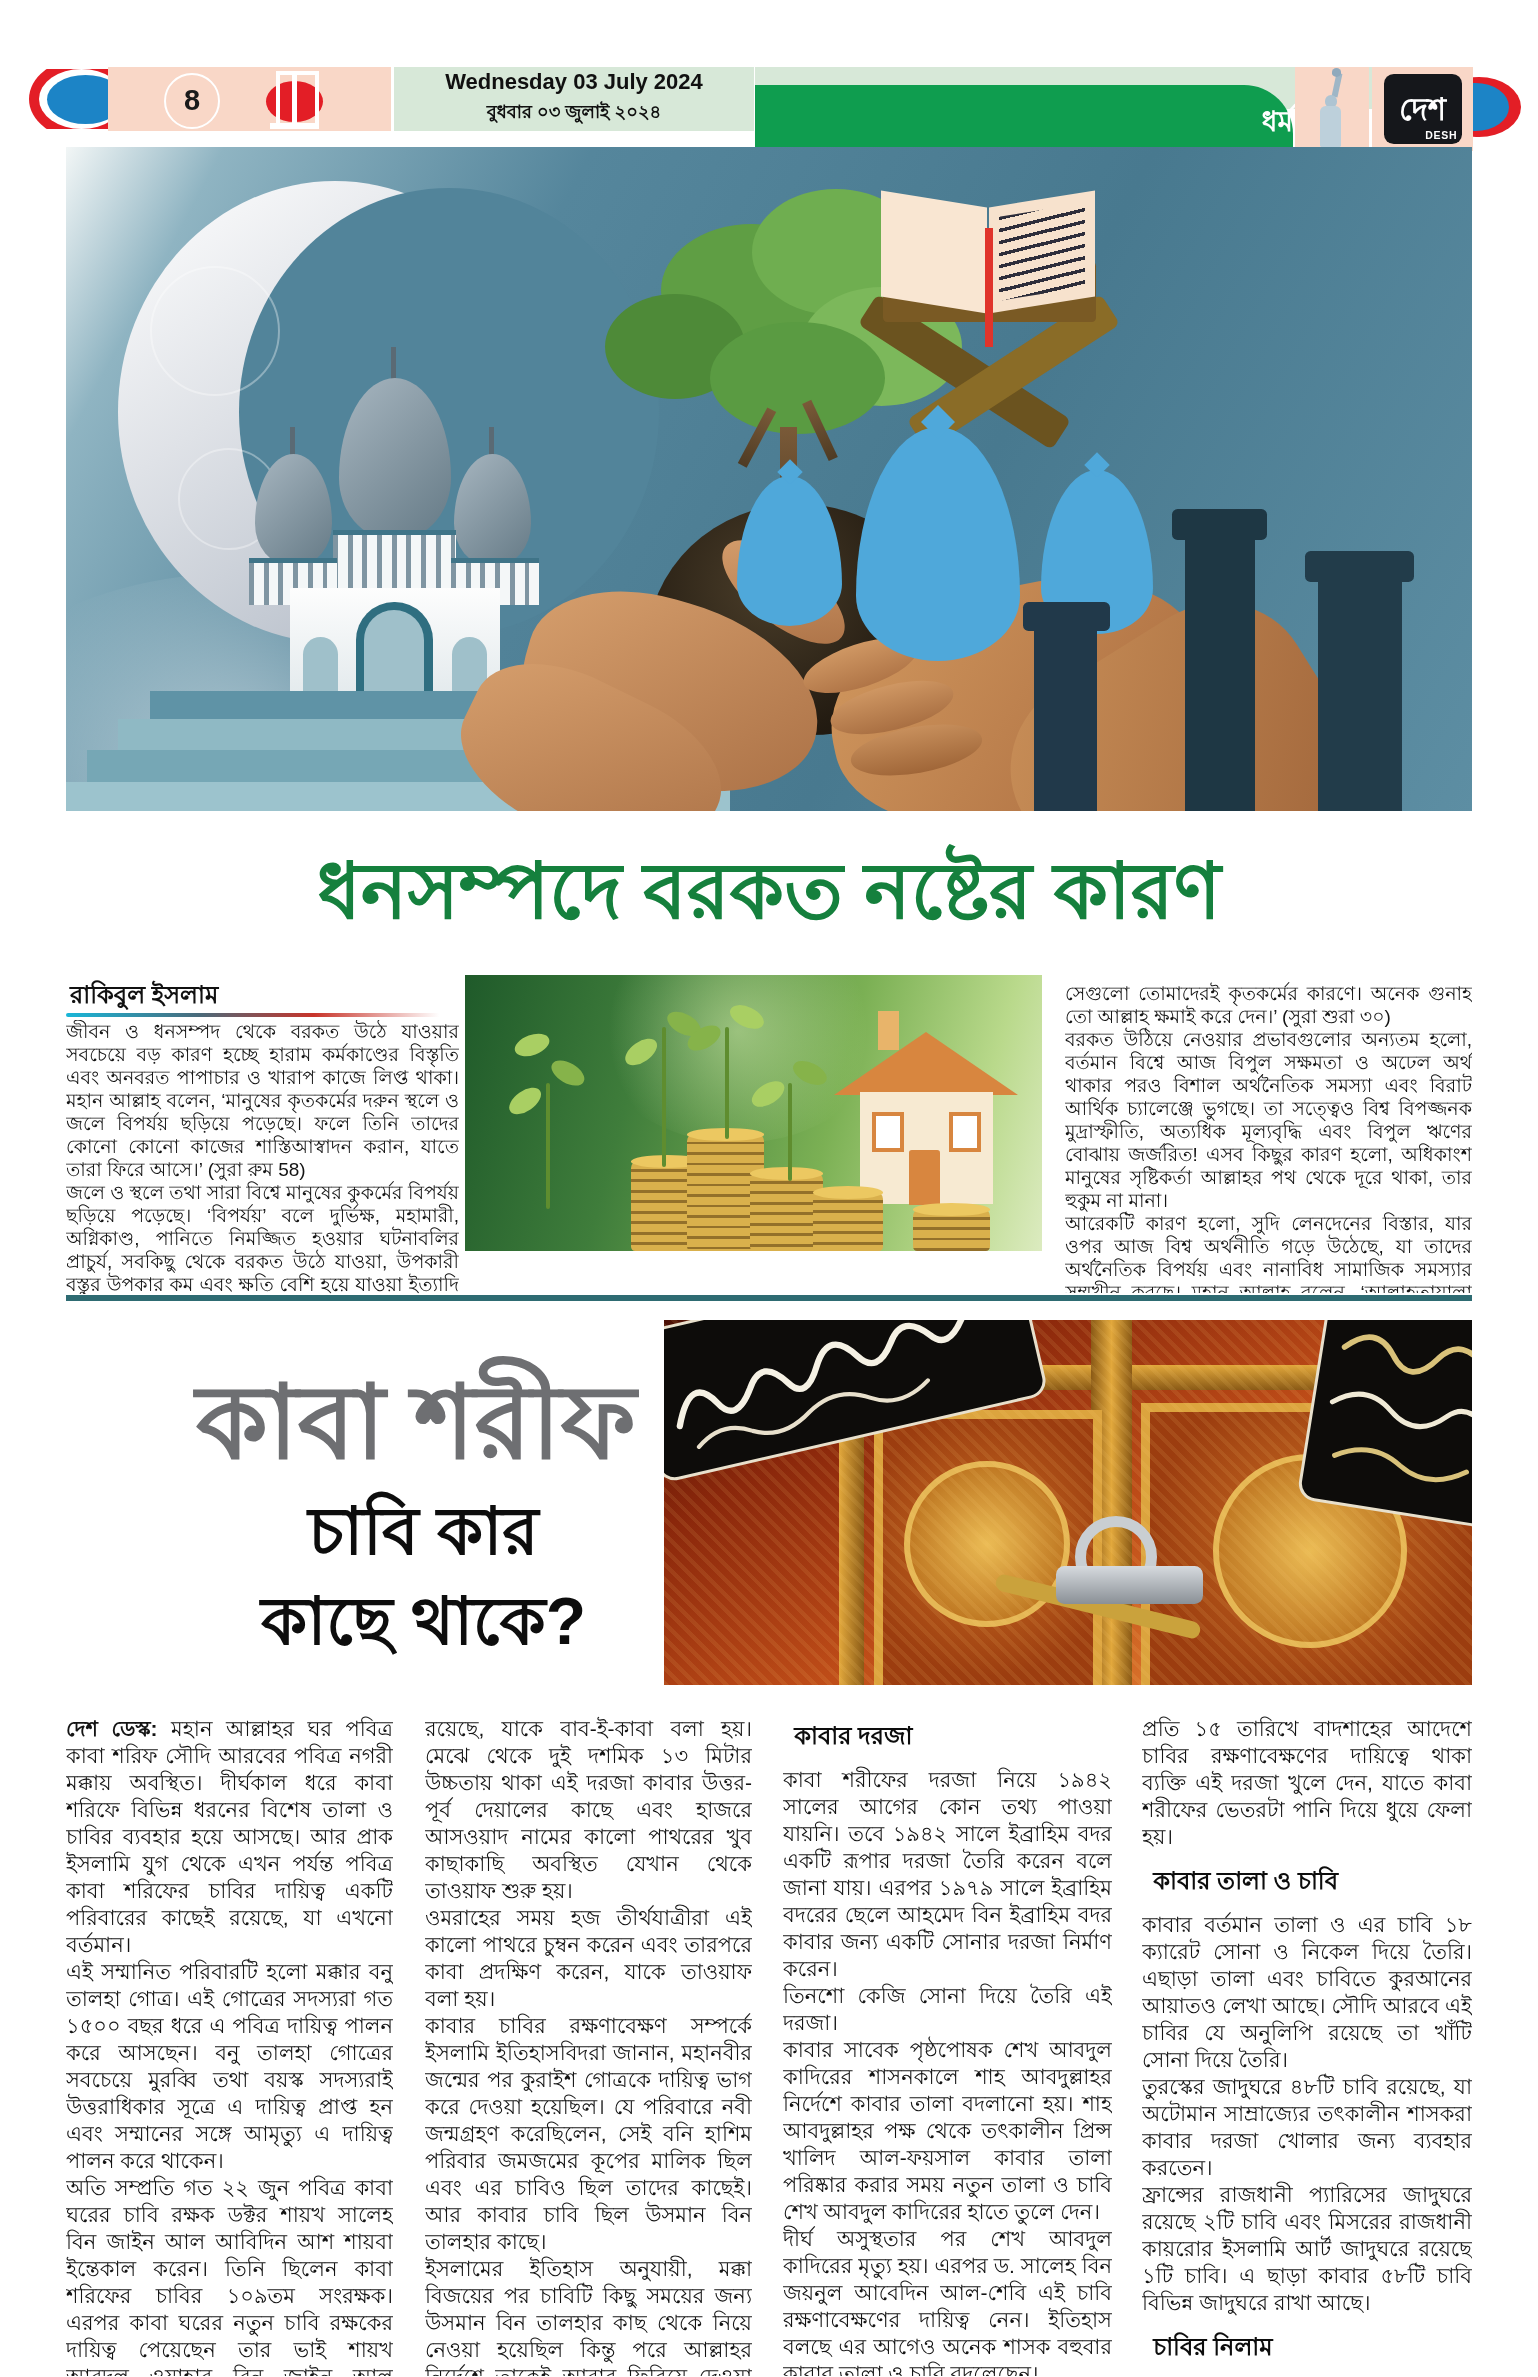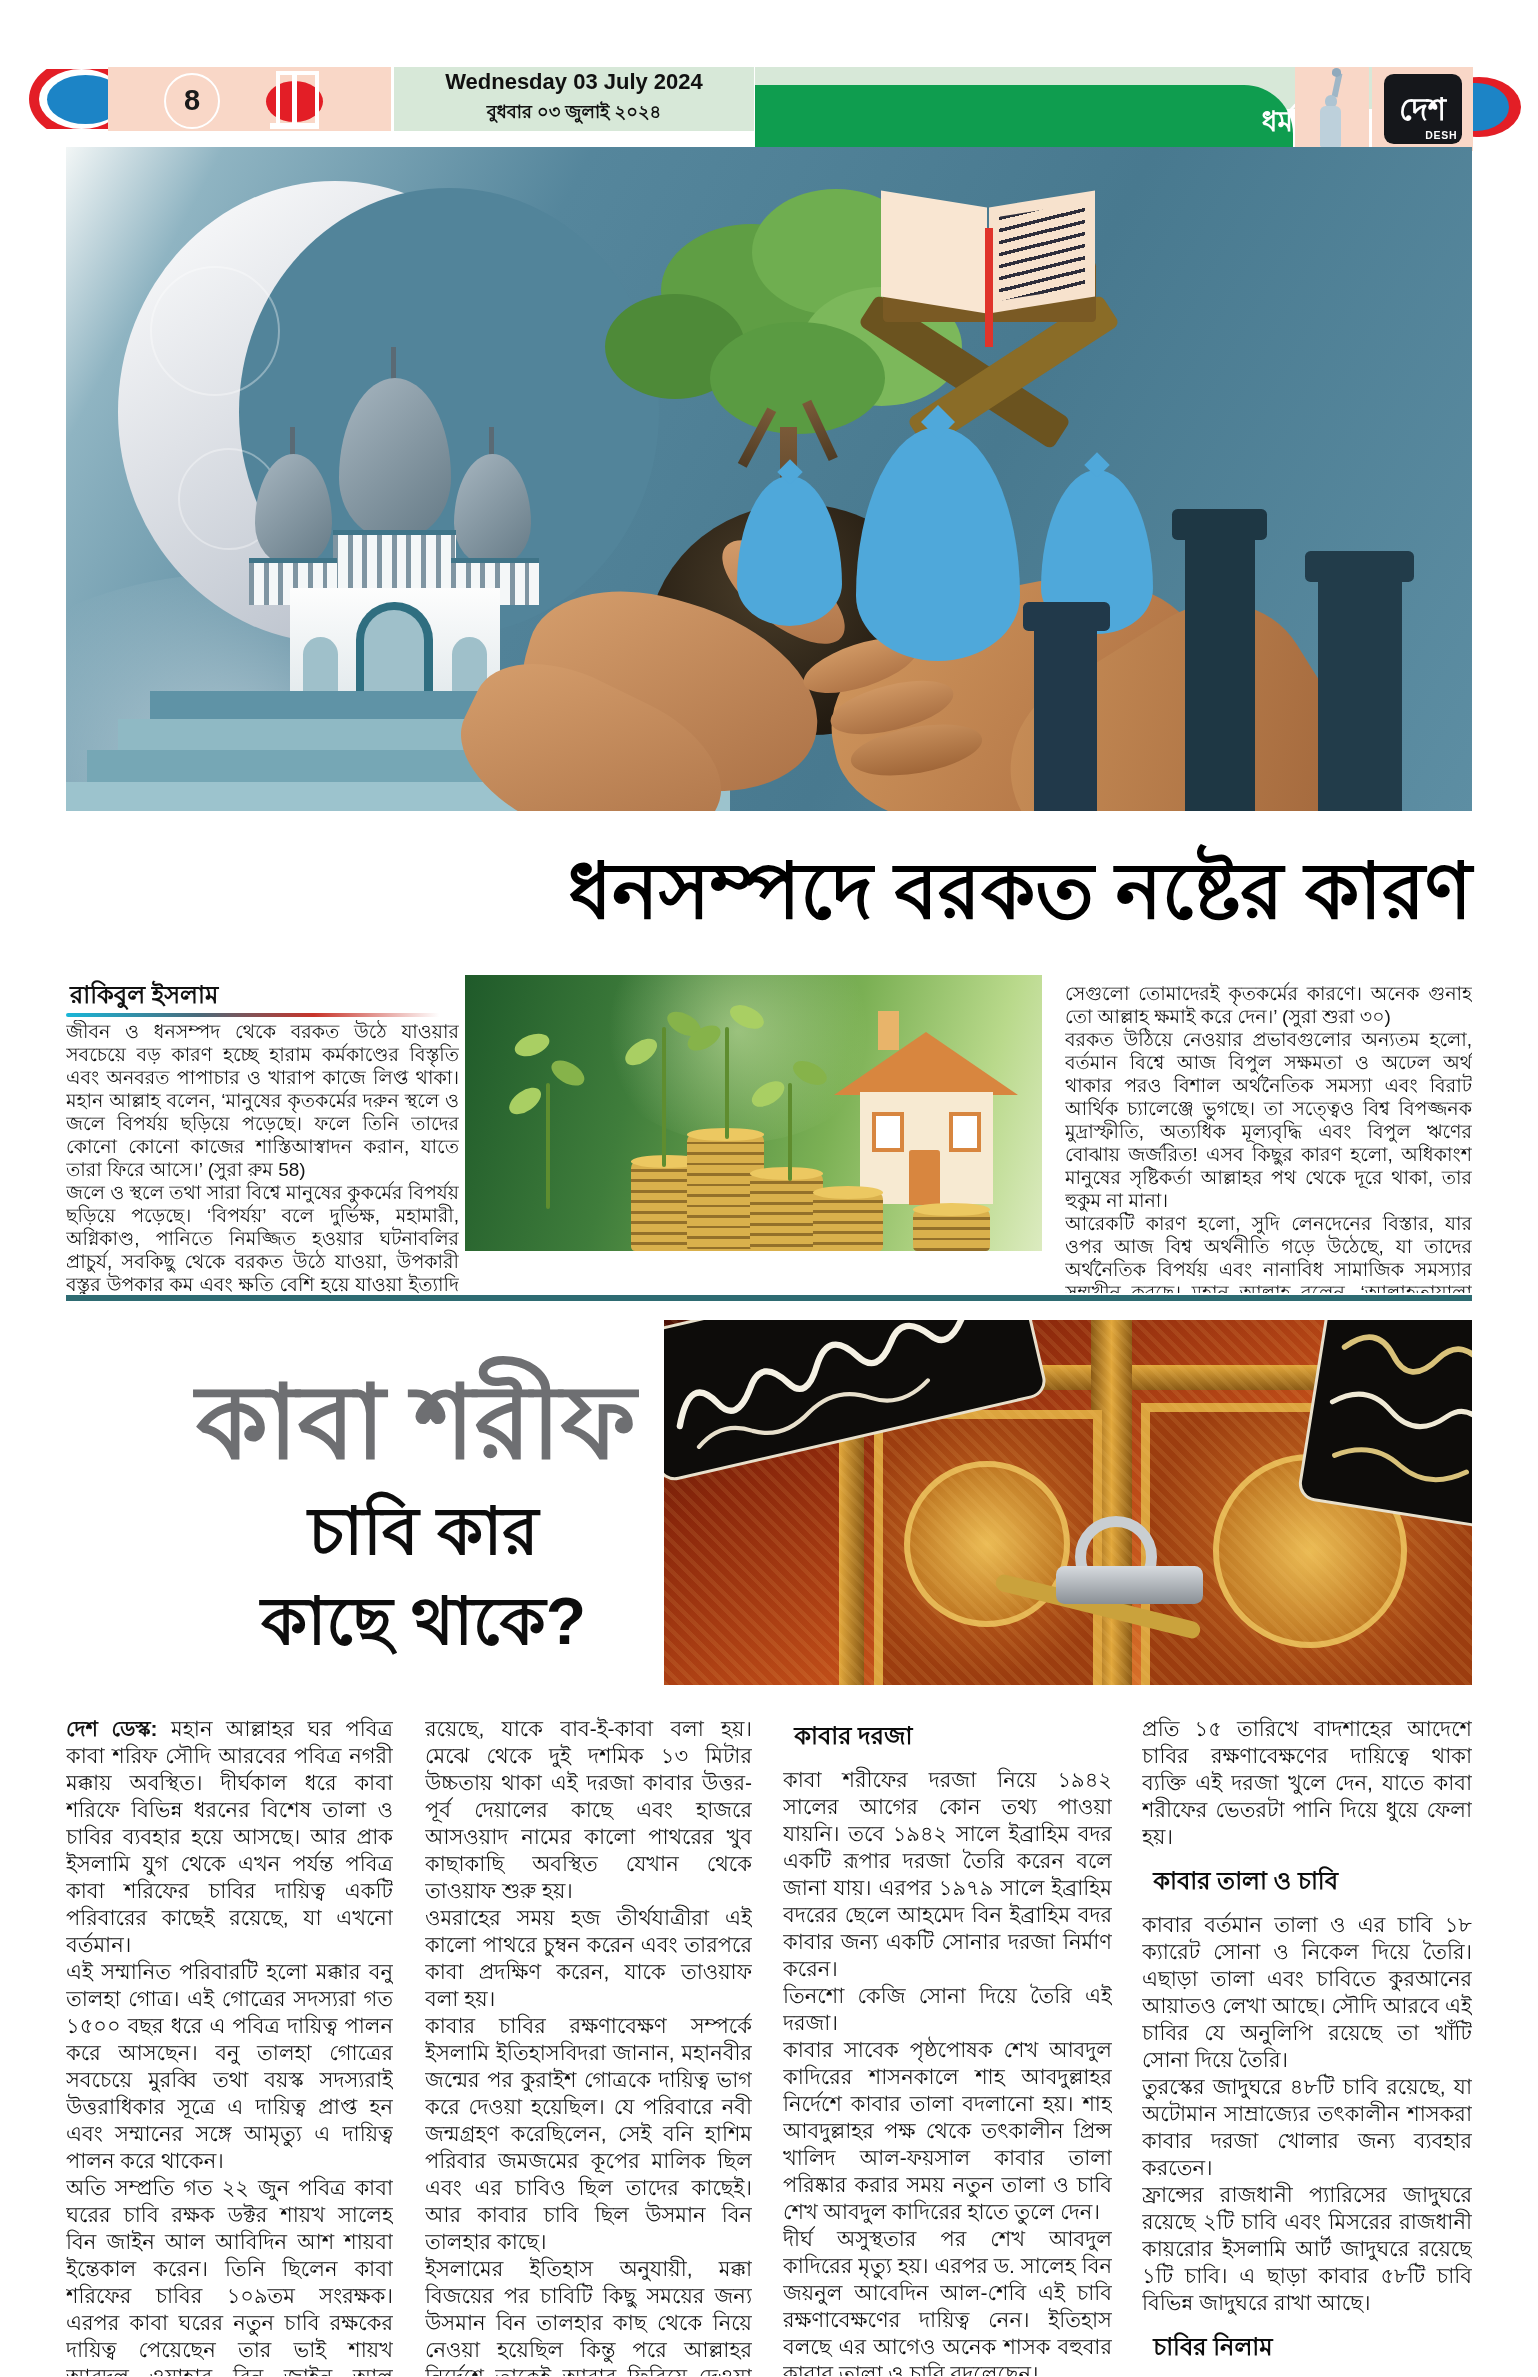--- a/index.html
+++ b/index.html
@@ -68,21 +68,21 @@
   .qleg{position:absolute;width:231px;height:36px;border-radius:7px;}
   .qcov{position:absolute;left:62px;top:83px;width:213px;height:60px;background:#7a5a24;border-radius:4.2px;}
   .qpage{position:absolute;top:19.6px;width:106px;height:106px;background:#f7e2cd;}
   .qlines{position:absolute;left:9.8px;top:11.2px;right:9.8px;bottom:11.2px;
           background:repeating-linear-gradient(175deg,#2d2d3a 0 3.5px,transparent 3.5px 12px);}
   .qribbon{position:absolute;left:164px;top:49px;width:8.4px;height:119px;background:#e0342b;}
   .bdome{position:absolute;background:#4fa8da;border-radius:50% 50% 50% 50%/72% 72% 28% 28%;}
   .btip{position:absolute;background:#4fa8da;transform:rotate(45deg);}
   .pillar{position:absolute;background:#21394a;}
   
-  .headline1{left:66px;top:831px;width:1406px;text-align:right;font-size:78px;font-weight:bold;color:#000000;}
+  .headline1{left:66px;top:831px;width:1406px;text-align:center;font-size:78px;font-weight:bold;color:#15803d;}
   .byline{left:70px;top:976px;font-size:24px;font-weight:bold;color:#101010;}
   .byrule{left:66px;top:1013px;width:381px;height:4.2px;border-radius:2.1px;
           background:linear-gradient(90deg,#19b6d8,#4a6a7a 35%,#c8342a 65%,rgba(224,48,32,0) 98%);}
   .bodytxt{font-size:19px;line-height:23px;text-align:justify;color:#141414;}
   .t1c1{left:66px;top:1020px;width:393px;height:274px;overflow:hidden;}
   .t1c2{left:1065px;top:982px;width:407px;height:311px;overflow:hidden;}
   .bodytxt p{margin:0;}
   
   .a1img{left:465px;top:975px;width:577px;height:276px;overflow:hidden;
          background:linear-gradient(105deg,#1f5a2a 0%,#3f7d3b 30%,#7bb054 62%,#b9d98b 85%,#dcebc0 100%);}

